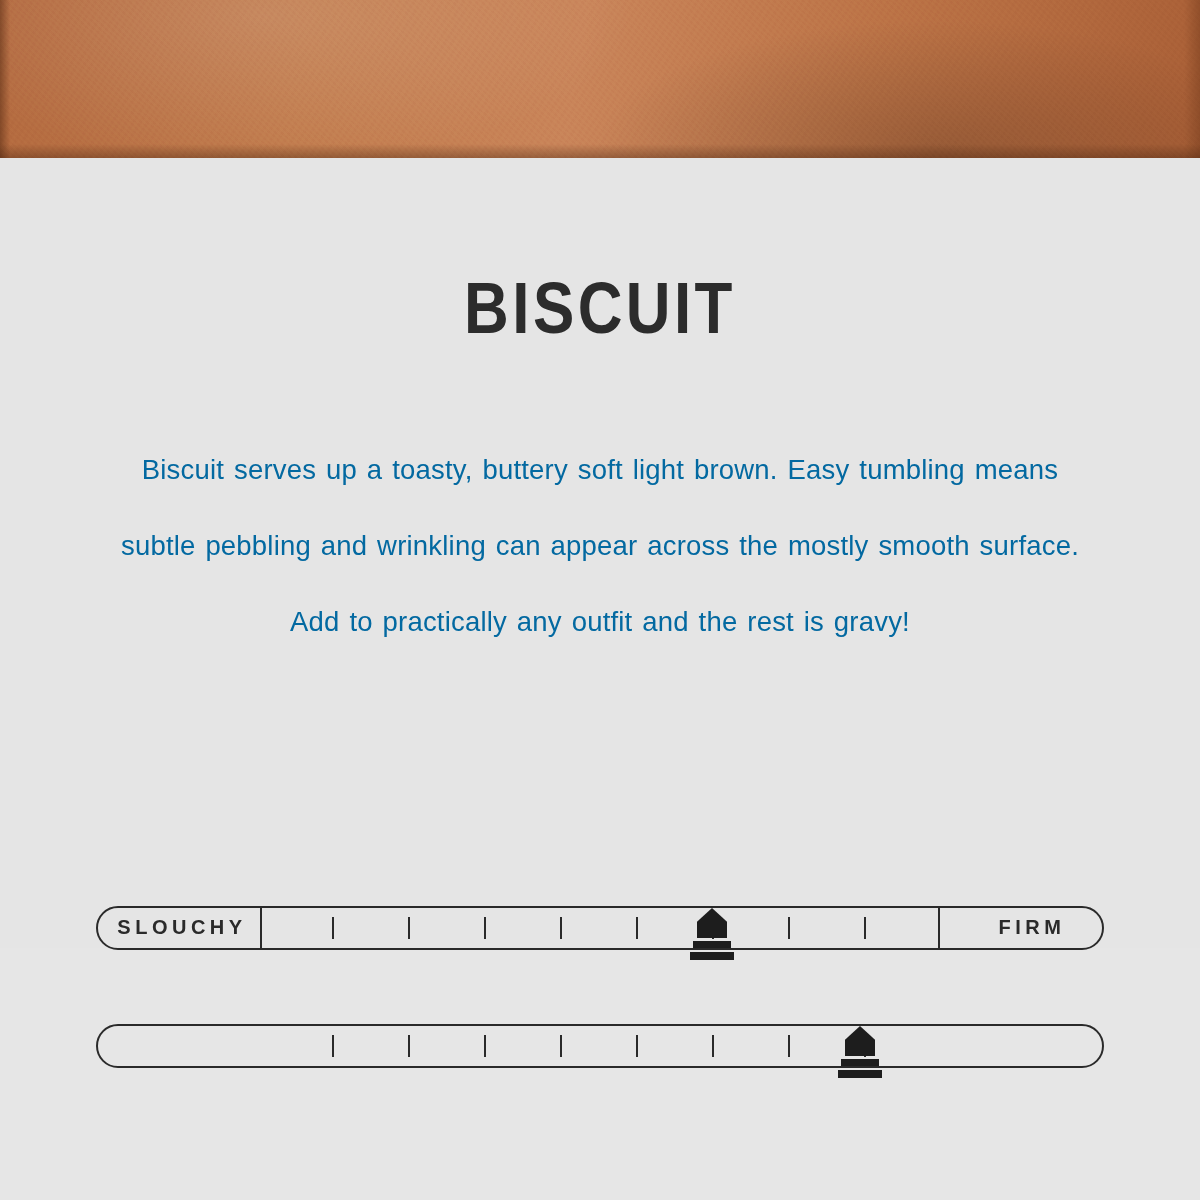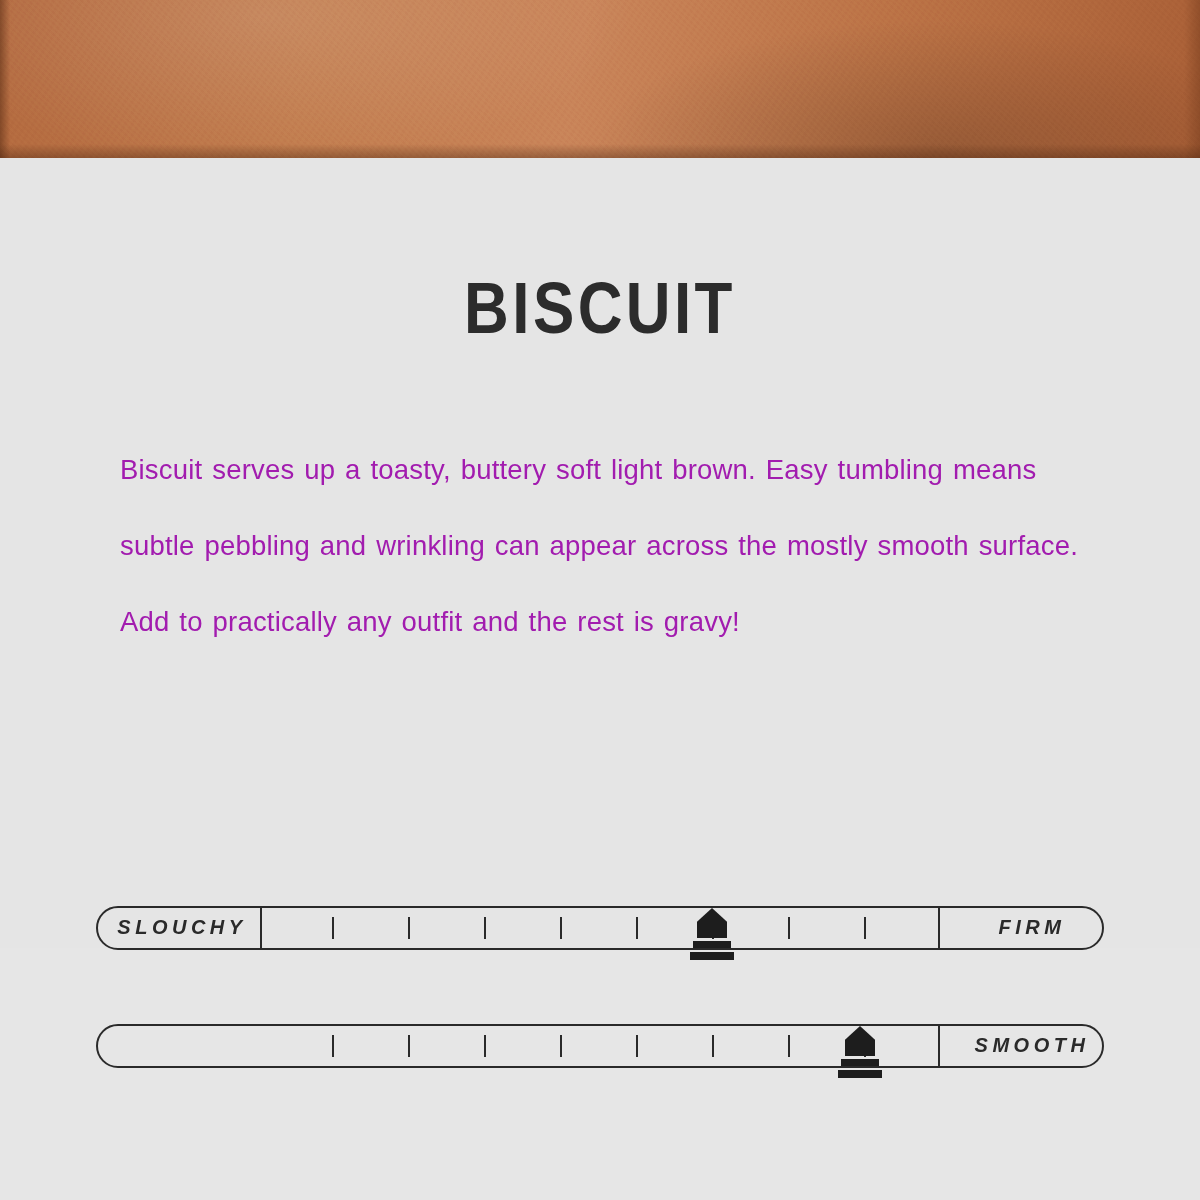--- a/index.html
+++ b/index.html
@@ -83,23 +83,24 @@
     transform: scaleX(0.86);
     line-height: 1;
   }
 
   
   .body-copy {
     position: absolute;
     top: 432px;
     left: 120px;
     width: 960px;
+    text-align: center;
     font-size: 27.5px;
     line-height: 76px;
-    color: #a21caf;
+    color: #0369a1;
     letter-spacing: 0.2px;
     word-spacing: 2px;
   }
 
   
   .sliders {
     position: absolute;
     top: 900px;
     left: 96px;
     width: 1008px;
@@ -124,21 +125,20 @@
     position: absolute;
     top: 6px;
     height: 44px;
     line-height: 42px;
     font-size: 20px;
     font-weight: 700;
     letter-spacing: 4.5px;
     color: #2a2a2a;
     box-sizing: border-box;
     text-align: center;
-    font-style: italic;
   }
   .cap-left {
     left: 0;
     width: 166px;
     border-right: 2px solid #2a2a2a;
     padding-left: 8px;
   }
   .cap-right {
     right: 0;
     width: 166px;
@@ -226,21 +226,20 @@
       </div>
       <div class="marker" style="left:594px">
         <div class="house"></div>
         <div class="bar1"></div>
         <div class="bar2"></div>
       </div>
     </div>
 
     <div class="slider-row">
       <div class="slider-track"></div>
-      <div class="cap-label cap-right">SMOOTH</div>
       <div class="ticks">
         <div class="tick" style="left:70px"></div>
         <div class="tick" style="left:146px"></div>
         <div class="tick" style="left:222px"></div>
         <div class="tick" style="left:298px"></div>
         <div class="tick" style="left:374px"></div>
         <div class="tick" style="left:450px"></div>
         <div class="tick" style="left:526px"></div>
         <div class="tick" style="left:602px"></div>
       </div>

